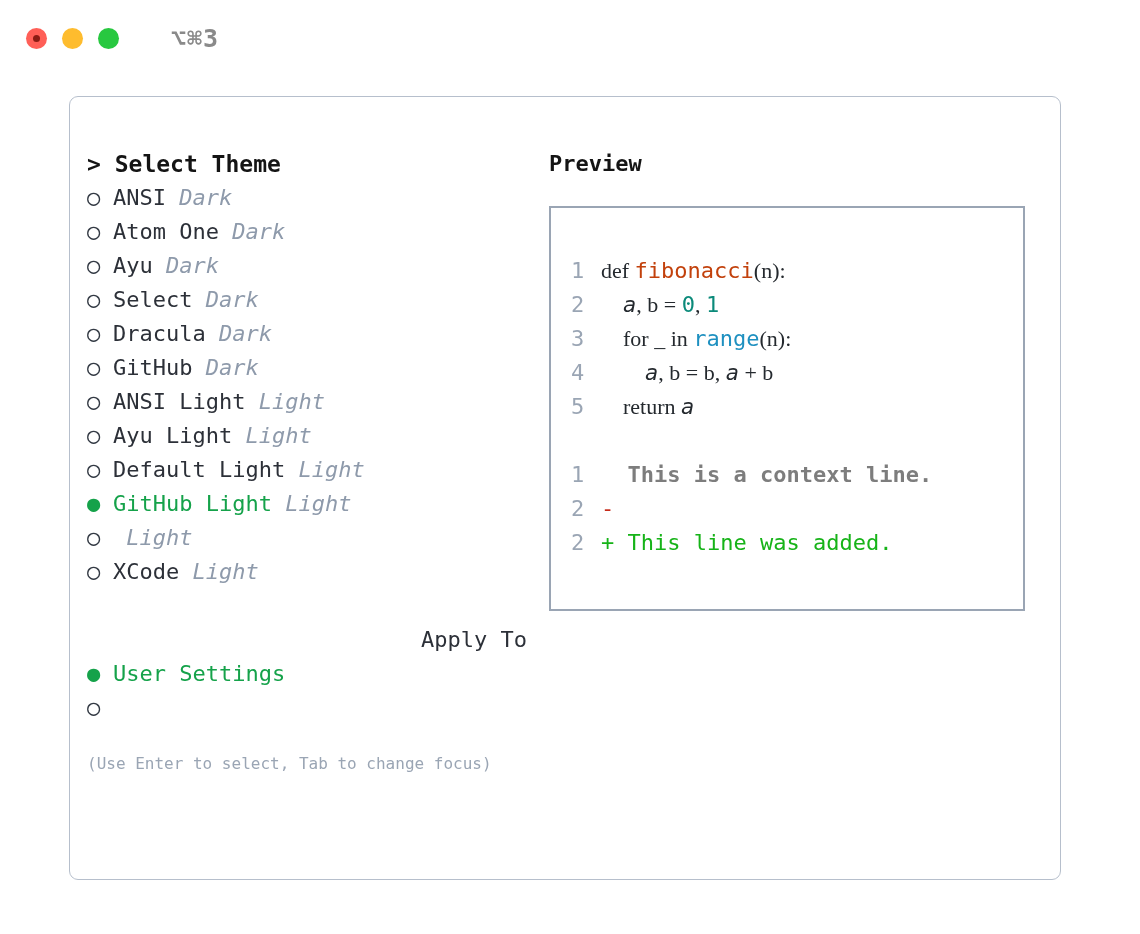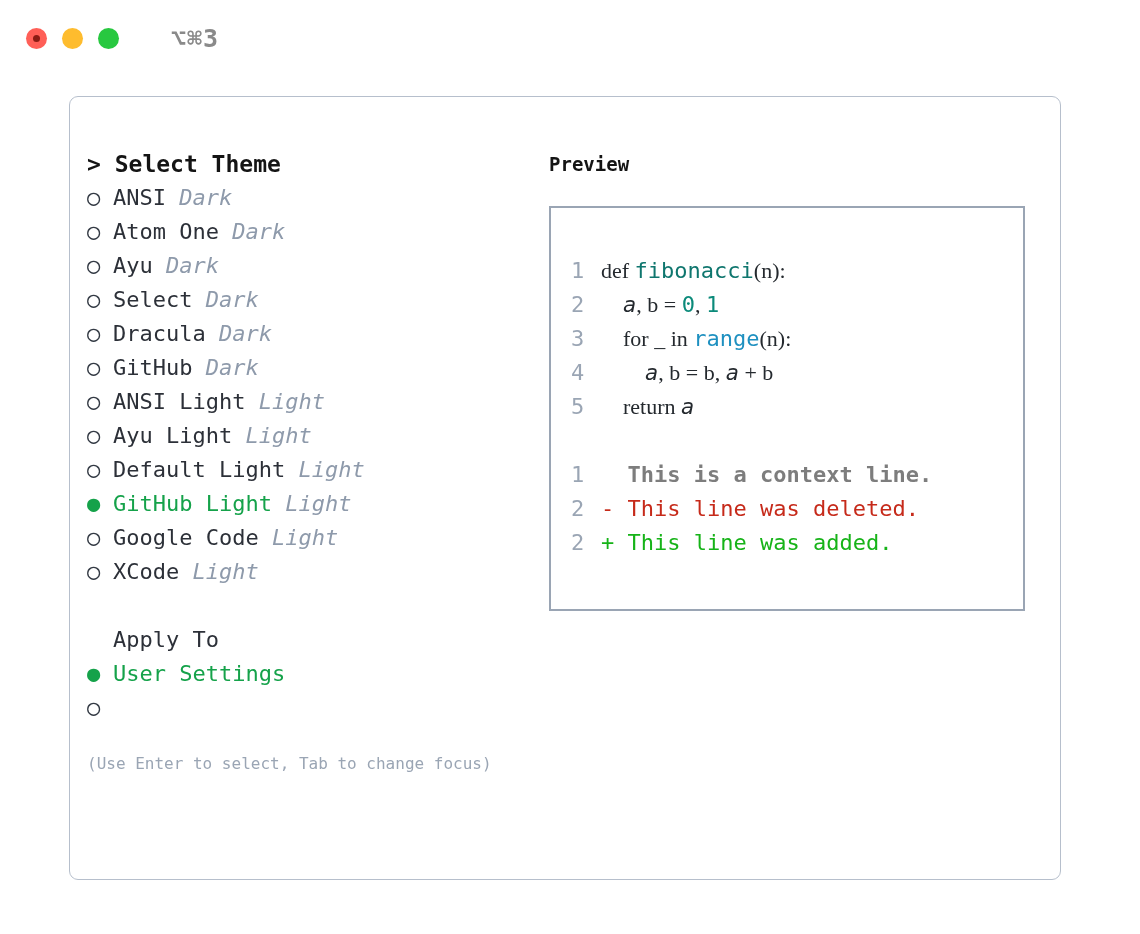--- a/index.html
+++ b/index.html
@@ -122,41 +122,42 @@
   .opt-name  { color: #2c3038; }
   .opt-name.sel { color: #15a24a; }
   .opt-tag   { color: #8e9aab; font-style: italic; }
 
   .group-head {
     font-size: 22px;
     color: #2c3038;
     line-height: 34px;
     white-space: pre;
     display: flex;
+    justify-content: flex-end;
   }
 
   .spacer-row { height: 34px; }
 
   .hint {
     margin-top: 22px;
     font-size: 16px;
     line-height: 34px;
     color: #9aa5b4;
     width: 410px;
   }
 
   
   .right-col {
     position: absolute;
     left: 479px;
     top: 50px;
     width: 490px;
   }
   .preview-title {
-    font-size: 19px;
+    font-size: 22px;
     font-weight: bold;
     color: #141414;
     line-height: 34px;
     white-space: pre;
   }
   .preview-box {
     margin-top: 25px;
     width: 476px;
     height: 405px;
     border: 2px solid #9aa5b4;
@@ -173,21 +174,21 @@
     white-space: pre;
   }
   .lineno {
     width: 30px;
     flex: 0 0 30px;
     color: #9aa5b4;
     text-align: left;
   }
   .code-text { color: #24292e; font-family: Liberation Serif, serif; }
 
-  .tok-fn    { color: #0f766e; }
+  .tok-fn    { color: #c2410c; }
   .tok-num   { color: #0b8a7a; }
   .tok-call  { color: #1e90c0; }
   .tok-var   { font-style: italic; color: #24292e; }
 
   .diff-gap { height: 34px; }
   .diff-context { color: #7d7d7d; font-weight: bold; }
   .diff-del     { color: #c62a1a; }
   .diff-add     { color: #16b318; }
 </style>
 </head>
@@ -215,21 +216,21 @@
             <div class="opt-row"><span class="bullet">○</span><span class="opt-name">ANSI</span><span class="opt-tag"> Dark</span></div>
             <div class="opt-row"><span class="bullet">○</span><span class="opt-name">Atom One</span><span class="opt-tag"> Dark</span></div>
             <div class="opt-row"><span class="bullet">○</span><span class="opt-name">Ayu</span><span class="opt-tag"> Dark</span></div>
             <div class="opt-row"><span class="bullet">○</span><span class="opt-name">Select</span><span class="opt-tag"> Dark</span></div>
             <div class="opt-row"><span class="bullet">○</span><span class="opt-name">Dracula</span><span class="opt-tag"> Dark</span></div>
             <div class="opt-row"><span class="bullet">○</span><span class="opt-name">GitHub</span><span class="opt-tag"> Dark</span></div>
             <div class="opt-row"><span class="bullet">○</span><span class="opt-name">ANSI Light</span><span class="opt-tag"> Light</span></div>
             <div class="opt-row"><span class="bullet">○</span><span class="opt-name">Ayu Light</span><span class="opt-tag"> Light</span></div>
             <div class="opt-row"><span class="bullet">○</span><span class="opt-name">Default Light</span><span class="opt-tag"> Light</span></div>
             <div class="opt-row"><span class="bullet sel">●</span><span class="opt-name sel">GitHub Light</span><span class="opt-tag"> Light</span></div>
-            <div class="opt-row"><span class="bullet">○</span><span class="opt-name">Google Code</span><span class="opt-tag"> Light</span></div>
+            <div class="opt-row"><span class="bullet">○</span><span class="opt-tag"> Light</span></div>
             <div class="opt-row"><span class="bullet">○</span><span class="opt-name">XCode</span><span class="opt-tag"> Light</span></div>
           </div>
 
         <div class="spacer-row"></div>
 
         <div class="group-head">
           <span class="bullet blank">○</span><span>Apply To</span>
         </div>
 
         <div id="apply-to-list">
@@ -247,21 +248,21 @@
           <div id="code-sample">
               <div class="code-line"><span class="lineno">1</span><span class="code-text">def </span><span class="tok-fn">fibonacci</span><span class="code-text">(n):</span></div>
               <div class="code-line"><span class="lineno">2</span><span class="code-text">    </span><span class="tok-var">a</span><span class="code-text">, b = </span><span class="tok-num">0</span><span class="code-text">, </span><span class="tok-num">1</span></div>
               <div class="code-line"><span class="lineno">3</span><span class="code-text">    for _ in </span><span class="tok-call">range</span><span class="code-text">(n):</span></div>
               <div class="code-line"><span class="lineno">4</span><span class="code-text">        </span><span class="tok-var">a</span><span class="code-text">, b = b, </span><span class="tok-var">a</span><span class="code-text"> + b</span></div>
               <div class="code-line"><span class="lineno">5</span><span class="code-text">    return </span><span class="tok-var">a</span></div>
             </div>
           <div class="diff-gap"></div>
           <div id="diff-sample">
               <div class="code-line"><span class="lineno">1</span><span class="diff-context">  </span><span class="diff-context">This is a context line.</span></div>
-              <div class="code-line"><span class="lineno">2</span><span class="diff-del">- </span><span class="diff-del">This line was deleted.</span></div>
+              <div class="code-line"><span class="lineno">2</span><span class="diff-del">- </span></div>
               <div class="code-line"><span class="lineno">2</span><span class="diff-add">+ </span><span class="diff-add">This line was added.</span></div>
             </div>
         </div>
       </div>
 
     </div>
   </div>
 </div>
 
 </body></html>

